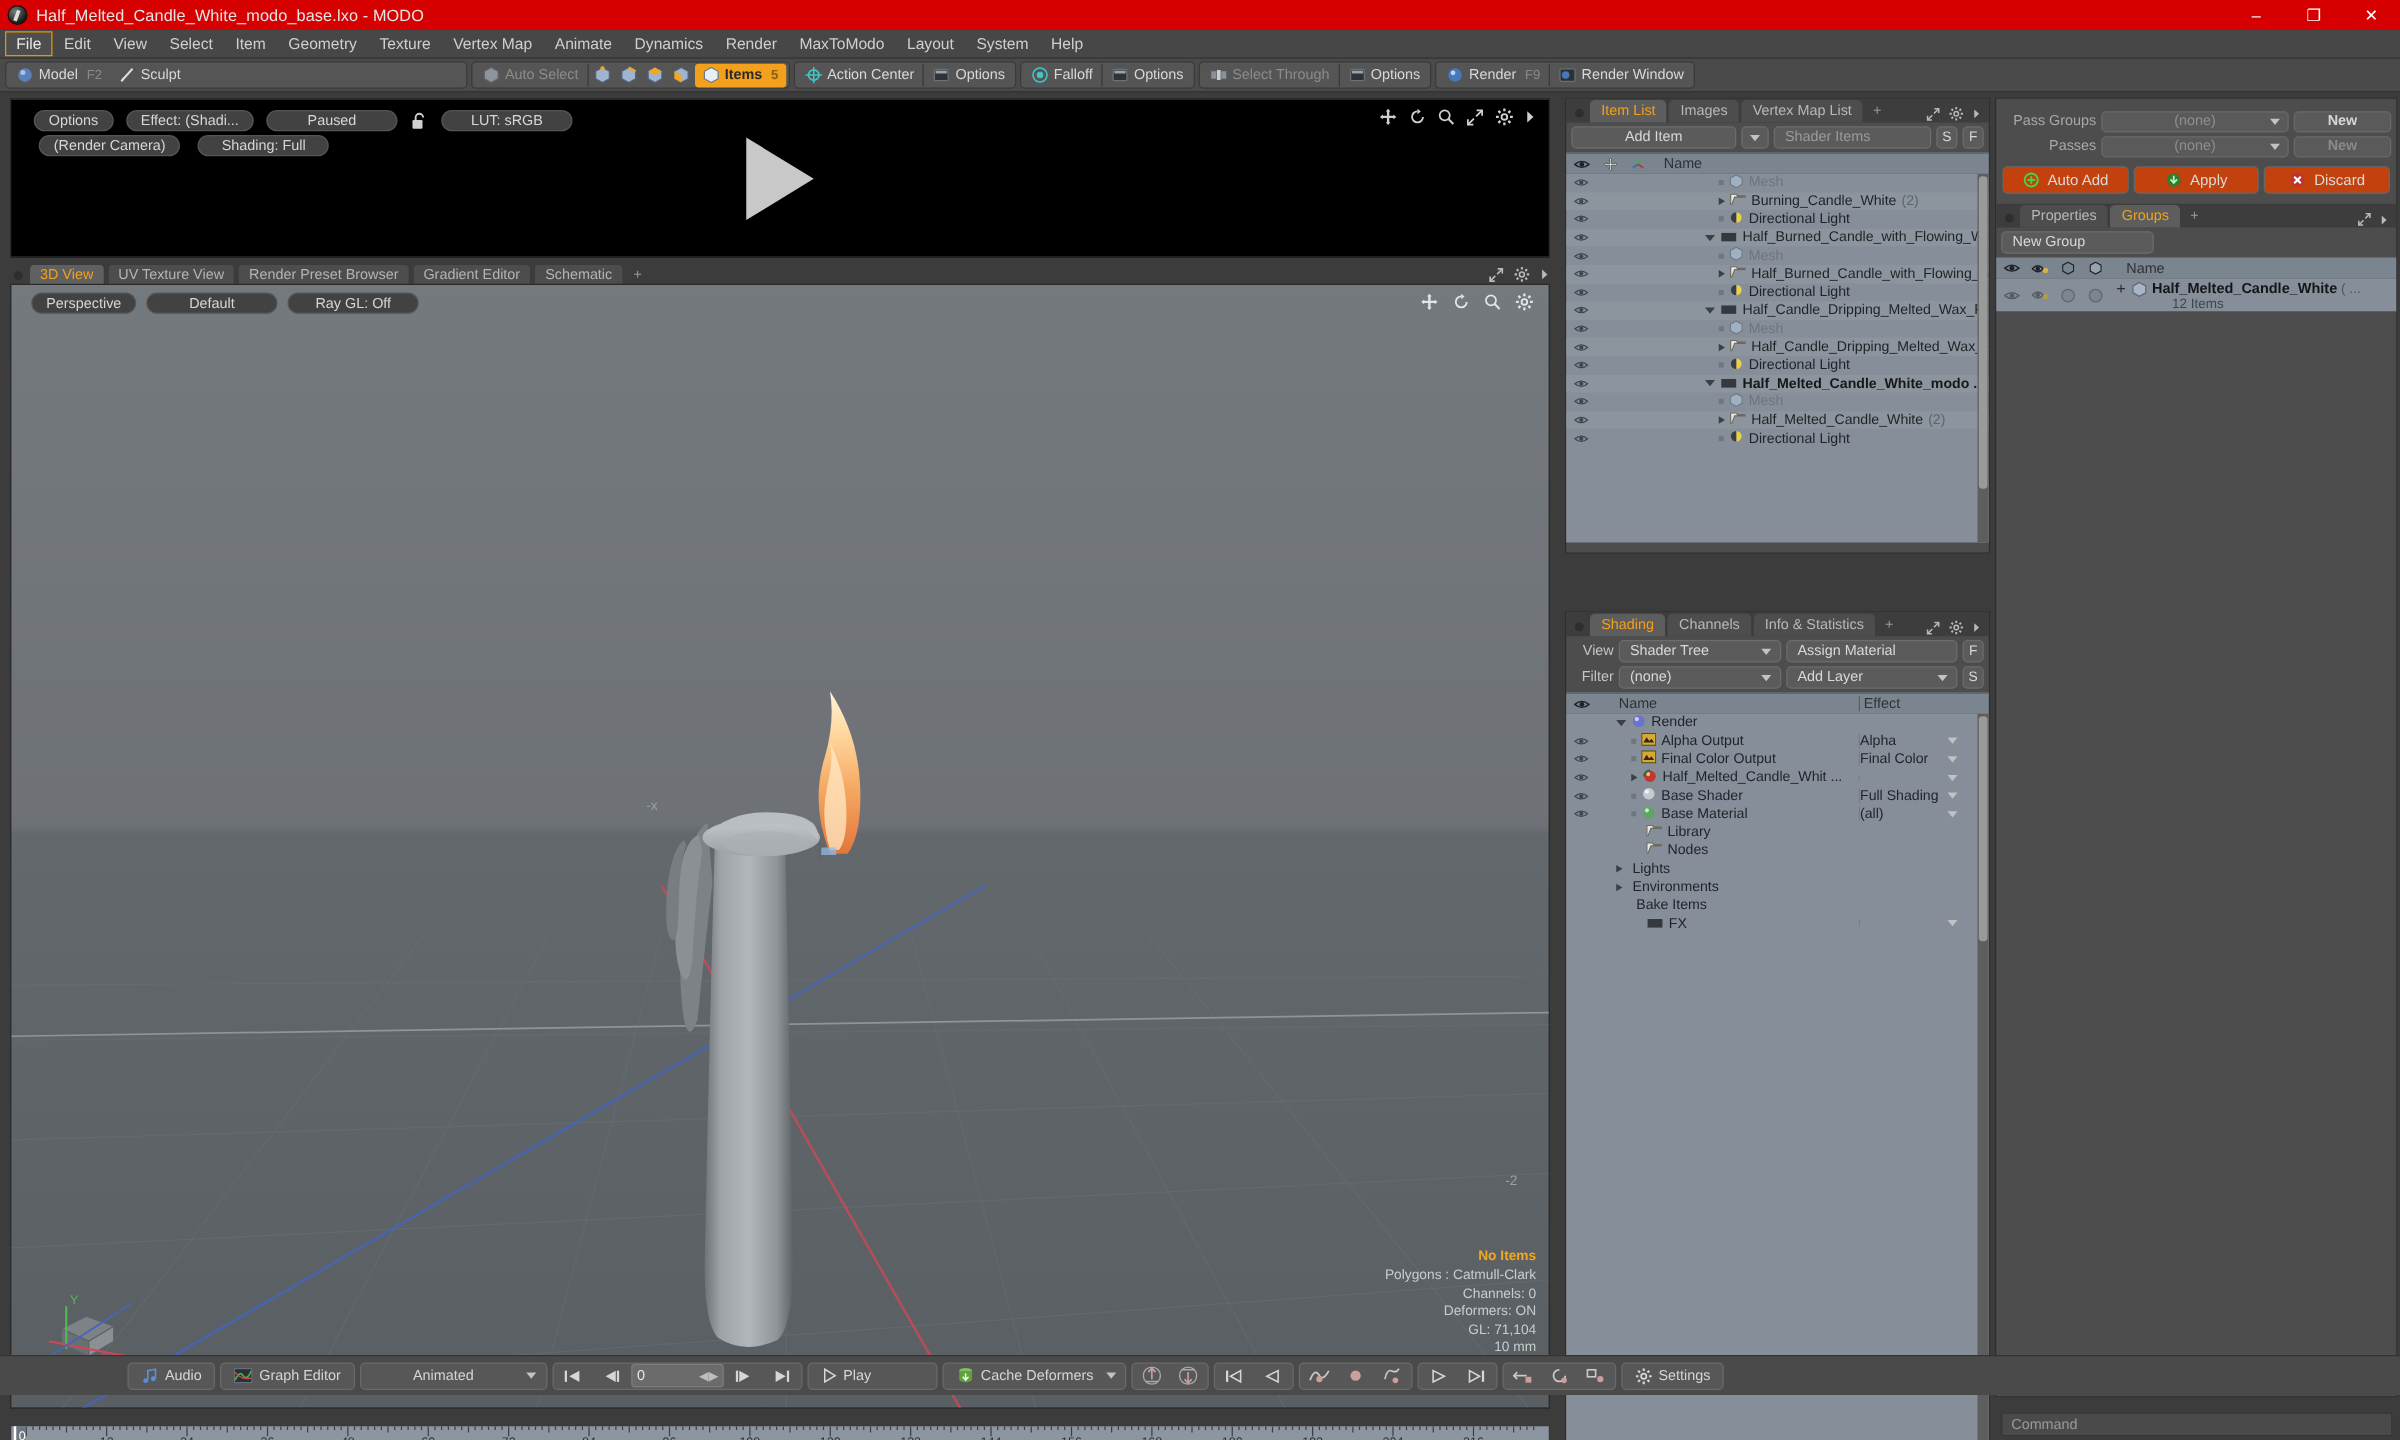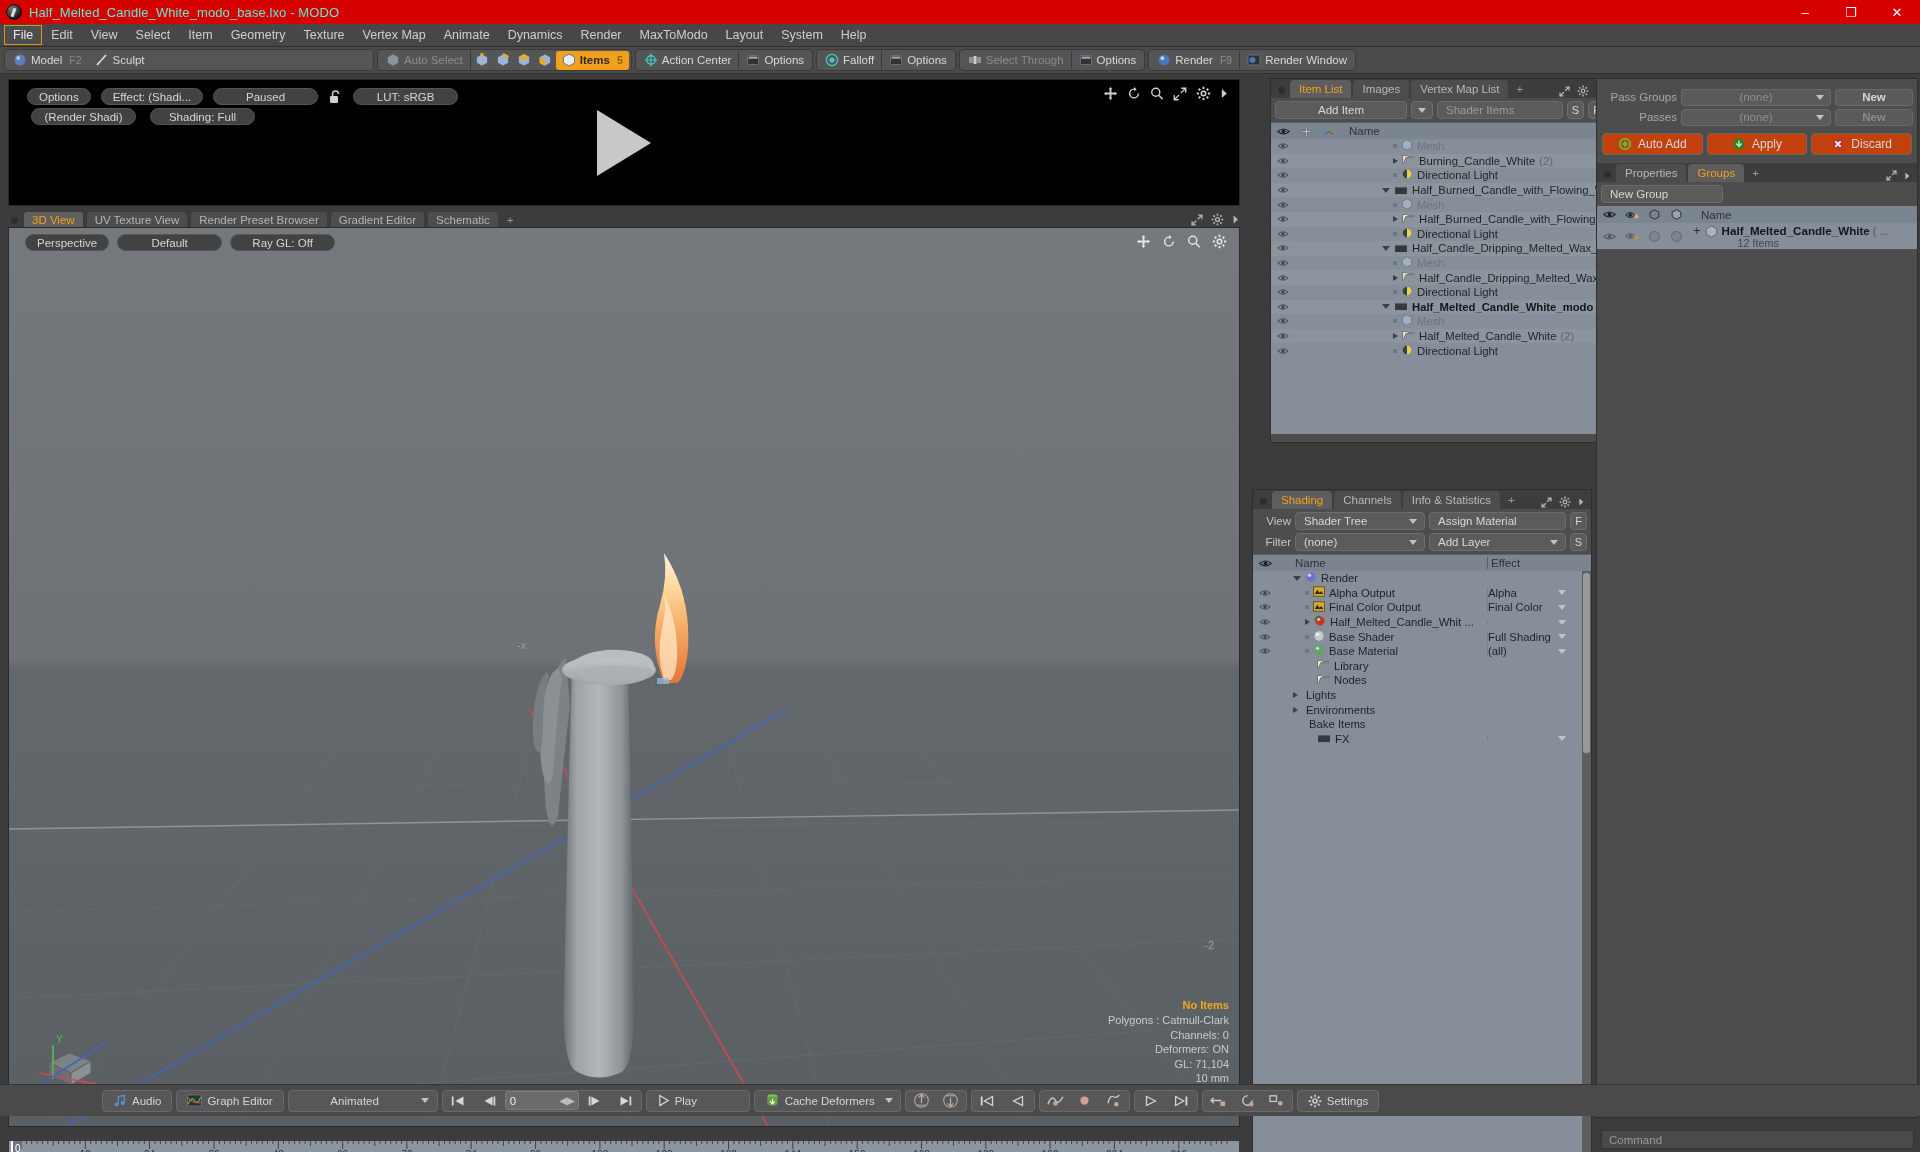--- a/index.html
+++ b/index.html
@@ -21,21 +21,21 @@
   .tb-icon {
     width: 16px; height: 16px; margin-left: 6px; margin-right: 7px;
     border-radius: 50%;
     background: radial-gradient(circle at 35% 30%, #7a7a7a, #1c1c1c 70%);
     border: 1px solid #111; position: relative;
   }
   .tb-icon::after {
     content: ""; position: absolute; left: 5px; top: 3px;
     width: 3px; height: 9px; background: #ddd; transform: rotate(20deg);
   }
-  .tb-title { color: #5eead4; font-size: 13px; letter-spacing: .1px; }
+  .tb-title { color: #e5e5e5; font-size: 13px; letter-spacing: .1px; }
   .tb-btns { margin-left: auto; display: flex; height: 24px; }
   .tb-btn {
     width: 46px; height: 24px; display: flex; align-items: center; justify-content: center;
     color: #fff; font-size: 13px;
   }
 
   
   .menubar {
     position: absolute; left: 0; top: 24px; width: 1920px; height: 23px;
     background: #474747; display: flex; align-items: center; padding-left: 4px;
@@ -443,21 +443,21 @@
         <div class="pill">Options</div>
         <div class="pill">Effect: (Shadi...</div>
         <div class="pill wide">Paused</div>
         <svg class="lockicon" viewBox="0 0 15 16">
           <path d="M4.5 7 V5 a3 3 0 0 1 6 0" fill="none" stroke="#cfcfcf" stroke-width="1.5"></path>
           <rect x="2" y="7" width="8" height="7" rx="1" fill="#d0d0d0"></rect>
         </svg>
         <div class="pill wide">LUT: sRGB</div>
       </div>
       <div class="rp-row2">
-        <div class="pill wide">(Render Shadi)</div>
+        <div class="pill wide">(Render Camera)</div>
         <div class="pill wide">Shading: Full</div>
       </div>
       <div class="rp-tools">
         <svg width="15" height="15" viewBox="0 0 16 16">
             <path d="M8 1 L10 3.5 H9 V7 h3.5 V6 L15 8 l-2.5 2 V9 H9 v3.5 h1 L8 15 l-2-2.5 h1 V9 H3.5 v1 L1 8 l2.5-2 v1 H7 V3.5 H6 Z" fill="#cfcfcf"></path>
           </svg>
         <svg width="14" height="15" viewBox="0 0 16 16">
             <path d="M13 8 A5 5 0 1 1 8 3" fill="none" stroke="#cfcfcf" stroke-width="1.7"></path>
             <path d="M8 0.5 L11 3 L8 5.5 Z" fill="#cfcfcf"></path>
           </svg>
@@ -869,21 +869,21 @@
           <div class="ruler-num" style="left: 912.48px;">168</div>
           <div class="ruler-num" style="left: 976.8px;">180</div>
           <div class="ruler-num" style="left: 1041.12px;">192</div>
           <div class="ruler-num" style="left: 1105.44px;">204</div>
           <div class="ruler-num" style="left: 1169.76px;">216</div>
         </div>
     </div>
 
   </div>
 
-  <div class="panel" style="left:1252px; top:78px; width:340px; height:365px;margin-left:18px;">
+  <div class="panel" style="left:1252px; top:78px; width:340px; height:365px;">
     <div class="ptabs">
       <div class="tdot"></div>
       <div class="ptab active">Item List</div>
       <div class="ptab">Images</div>
       <div class="ptab">Vertex Map List</div>
       <div class="ptab plus">+</div>
       <div class="ptabs-right">
         <svg width="11" height="11" viewBox="0 0 16 16">
             <path d="M9.5 1.5 H14.5 V6.5" stroke="#b9b9b9" stroke-width="1.8" fill="none"></path>
             <path d="M6.5 14.5 H1.5 V9.5" stroke="#b9b9b9" stroke-width="1.8" fill="none"></path>

